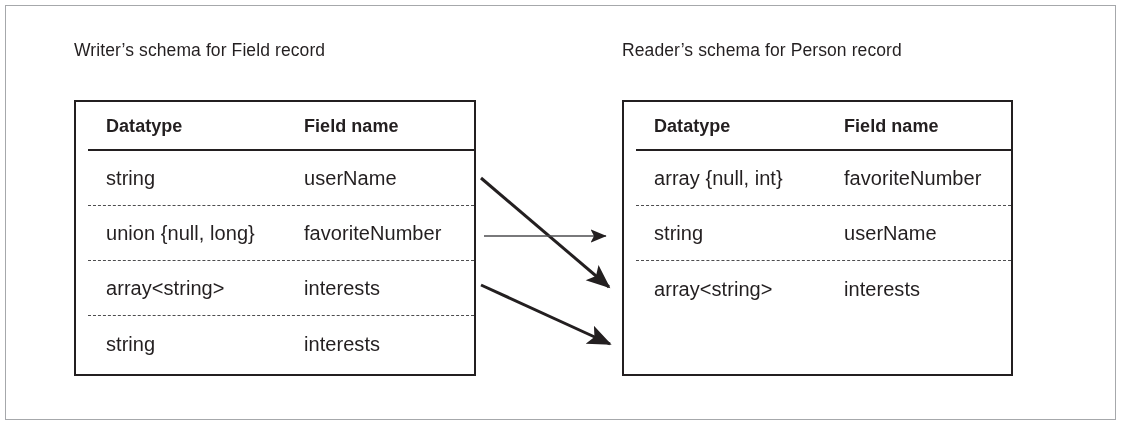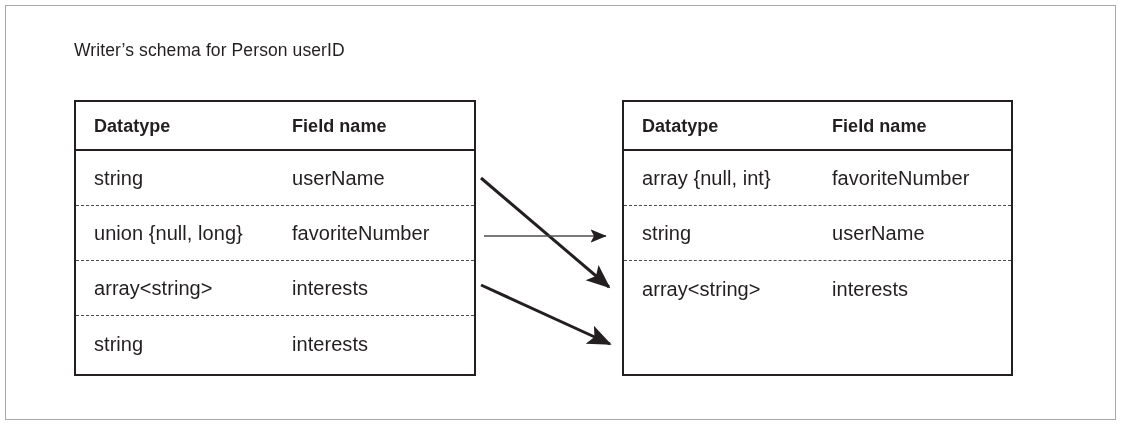--- a/index.html
+++ b/index.html
@@ -36,20 +36,21 @@
     white-space: nowrap;
   }
   #caption-writer { left: 74px; top: 40px; }
   #caption-reader { left: 622px; top: 40px; }
 
   .schema-table {
     position: absolute;
     box-sizing: border-box;
     border: 2.5px solid #231f20;
     background: #ffffff;
+    padding-left: 12px;
   }
   #table-writer {
     left: 74px;
     top: 100px;
     width: 402px;
     height: 276px;
   }
   #table-reader {
     left: 622px;
     top: 100px;
@@ -100,21 +101,21 @@
     pointer-events: none;
   }
 </style>
 </head>
 <body>
 
 <div id="figure">
 
   <div class="outer-frame"></div>
 
-  <div class="panel-caption" id="caption-writer">Writer’s schema for Person userID</div>
+  <div class="panel-caption" id="caption-writer">Writer’s schema for Field record</div>
 
   <div class="schema-table" id="table-writer">
     <div class="thead">
       <span class="cell col-type">Datatype</span>
       <span class="cell col-name">Field name</span>
     </div>
     <div class="tbody">
       <div class="trow">
         <span class="cell col-type">string</span>
         <span class="cell col-name">userName</span>
@@ -127,20 +128,21 @@
         <span class="cell col-type">array&lt;string&gt;</span>
         <span class="cell col-name">interests</span>
       </div>
       <div class="trow last">
         <span class="cell col-type">string</span>
         <span class="cell col-name">interests</span>
       </div>
     </div>
   </div>
 
+  <div class="panel-caption" id="caption-reader">Reader’s schema for Person record</div>
 
   <div class="schema-table" id="table-reader">
     <div class="thead">
       <span class="cell col-type">Datatype</span>
       <span class="cell col-name">Field name</span>
     </div>
     <div class="tbody">
       <div class="trow">
         <span class="cell col-type">array {null, int}</span>
         <span class="cell col-name">favoriteNumber</span>

